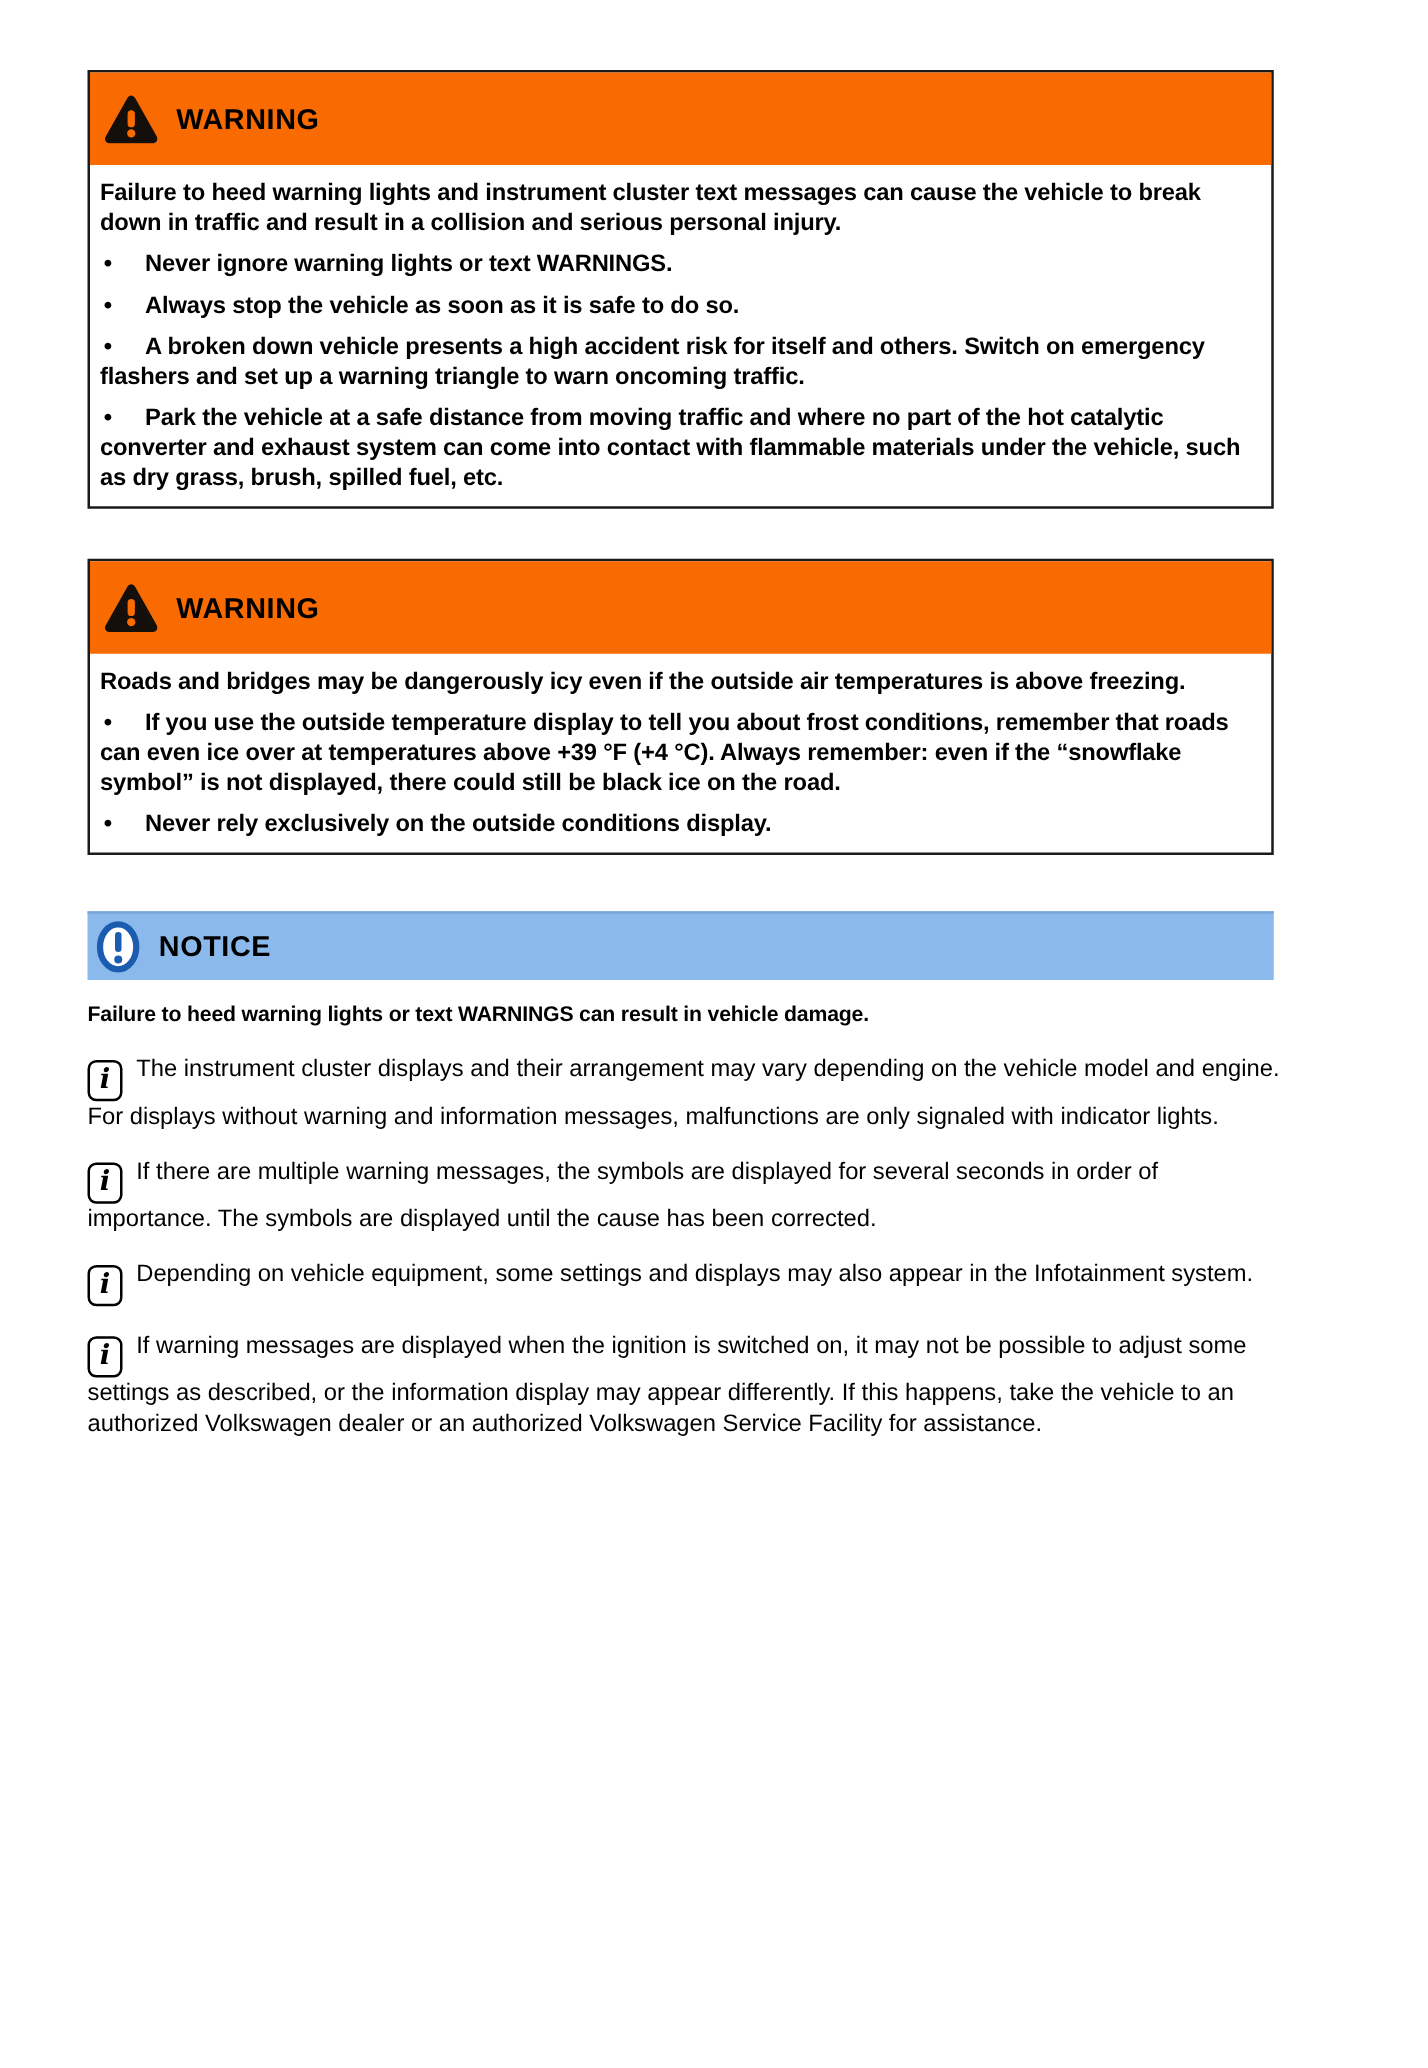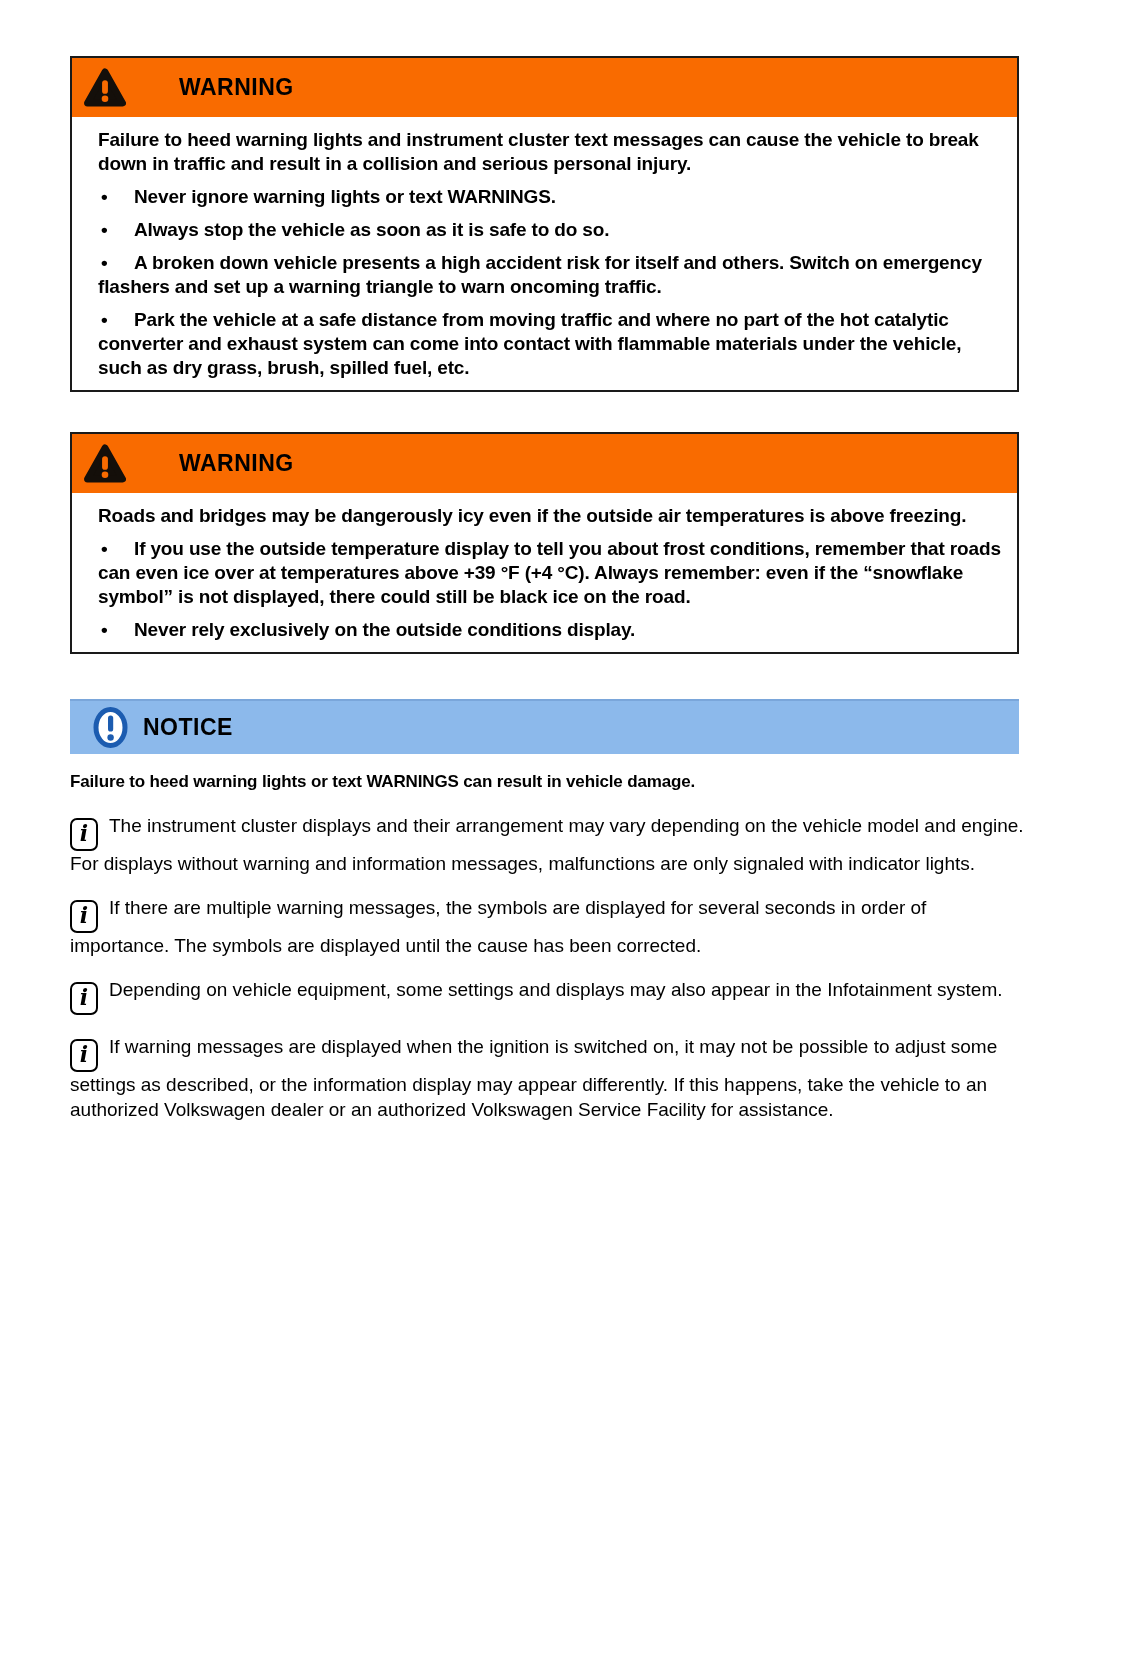--- a/index.html
+++ b/index.html
@@ -20,34 +20,33 @@
   .warning-box{
     border:2px solid #1a1a1a;
     background:#ffffff;
     box-sizing:border-box;
     width:949px;
   }
   .warning-box.first{margin-bottom:40px;}
   .warning-box.second{margin-bottom:45px;}
   .box-header{
     background:#f96b00;
-    height:59px;
+    height:74px;
     display:flex;
     align-items:center;
     padding-left:12px;
-    gap:38px;
   }
   .box-title{
     font-weight:bold;
     font-size:23px;
     letter-spacing:.5px;
     margin-left:15px;
   }
   .box-body{
-    padding:2px 8px 10px 26px;
+    padding:2px 8px 10px 8px;
     font-weight:bold;
     font-size:19px;
     line-height:24px;
     letter-spacing:-0.15px;
   }
   .box-body p{margin:9px 0 0 0;}
   .bullet{
     display:inline-block;
     width:36px;
     padding-left:3px;
@@ -55,21 +54,21 @@
   }
   
   .notice-bar{
     background:#8cb9eb;
     border-top:2px solid #7aa6da;
     height:55px;
     width:949px;
     box-sizing:border-box;
     display:flex;
     align-items:center;
-    padding-left:22px;
+    padding-left:6px;
   }
   .notice-title{
     font-weight:bold;
     font-size:23px;
     letter-spacing:.5px;
     margin-left:14px;
   }
   .damage-line{
     font-weight:bold;
     font-size:17px;

